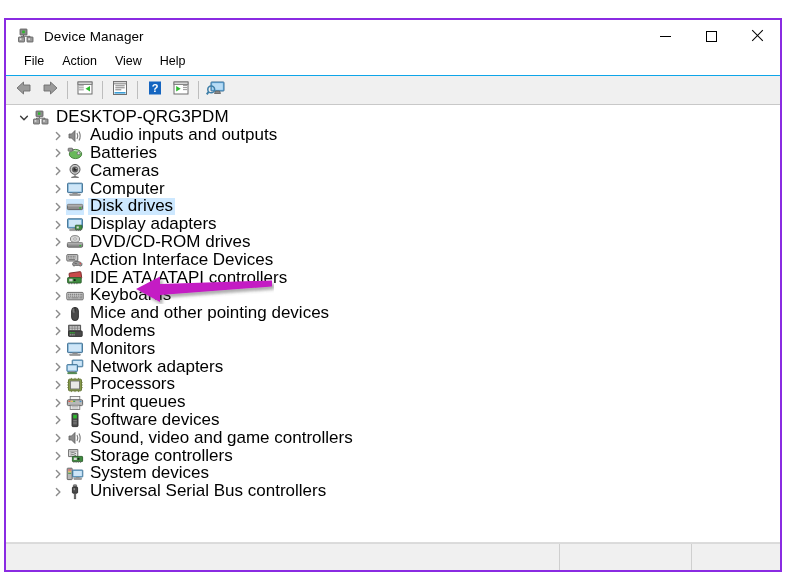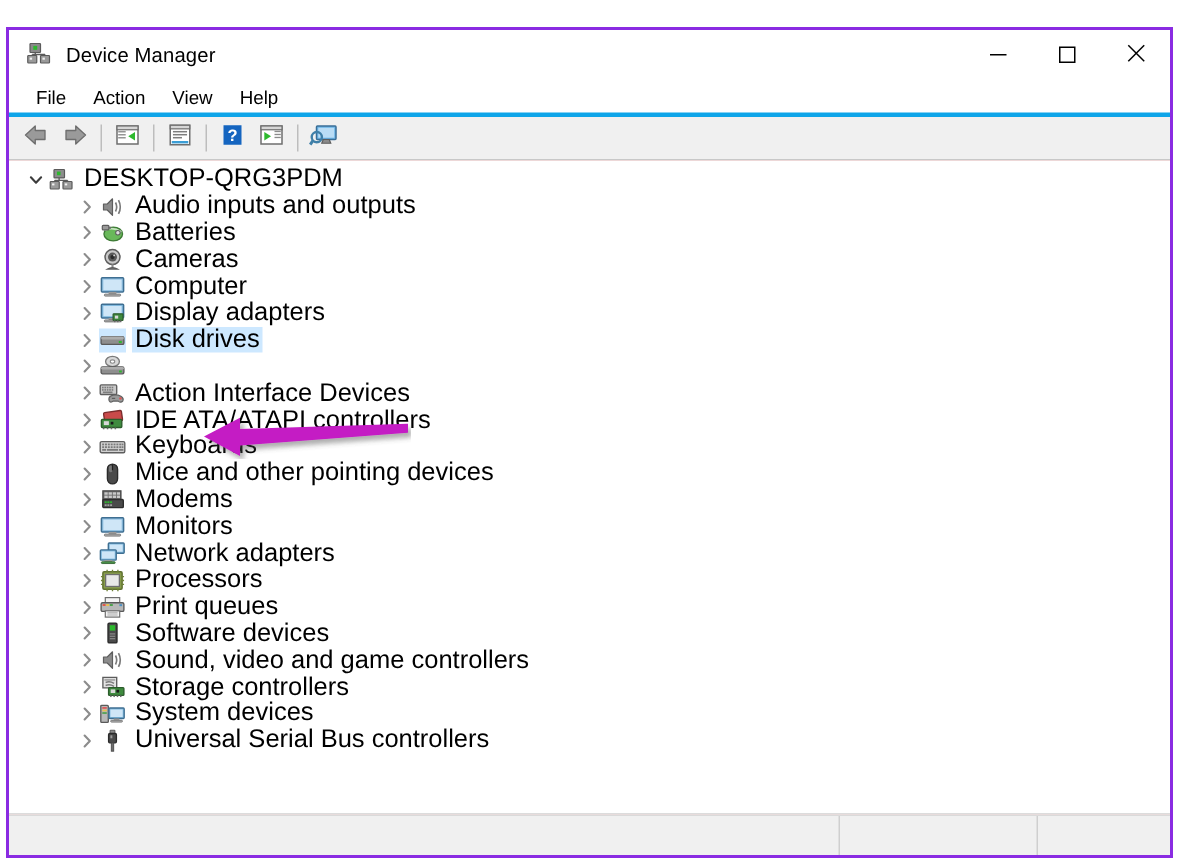--- a/index.html
+++ b/index.html
@@ -95,23 +95,23 @@
   }
   .glyph-close:before { transform: rotate(45deg); }
   .glyph-close:after  { transform: rotate(-45deg); }
 
   
   .menubar {
     height: 23px;
     flex: 0 0 23px;
     background: #ffffff;
     display: flex;
-    align-items: flex-end;
+    align-items: flex-start;
     padding-left: 9px;
-    border-bottom: 3px solid #0ea5e9;
+    border-bottom: 1px solid #0ea5e9;
   }
   .menu-item {
     font-size: 12.5px;
     color: #000000;
     padding: 2px 9px 3px 9px;
     cursor: default;
   }
 
   
   .toolbar {
@@ -420,65 +420,66 @@
             </svg>
           </span>
           <span class="node-ico"><svg width="18" height="16" viewBox="0 0 18 16">
               <rect x="1.6" y="2.2" width="14.8" height="9.4" rx="0.6" fill="#8fbfe0" stroke="#3f6f92" stroke-width="1"></rect>
               <rect x="2.9" y="3.4" width="12.2" height="7" fill="#cfe6f7"></rect>
               <rect x="6.4" y="11.6" width="5.2" height="1.6" fill="#9a9a9a"></rect>
               <rect x="3.6" y="13.1" width="10.8" height="1.3" rx="0.5" fill="#b5b5b5" stroke="#6e6e6e" stroke-width="0.6"></rect>
             </svg></span>
           <span class="node-label">Computer</span>
         </div>
+        <div class="node child selected">
+          <span class="chev">
+            <svg width="10" height="10" viewBox="0 0 10 10">
+              <path d="M3.4 1.4 L6.9 5 L3.4 8.6" fill="none" stroke="#8c8c8c" stroke-width="1.4" stroke-linecap="round" stroke-linejoin="round"></path>
+            </svg>
+          </span>
+          <span class="node-ico"><svg width="18" height="16" viewBox="0 0 18 16">
+              <rect x="1.4" y="5.4" width="15.2" height="5.2" rx="1" fill="#8e8e8e" stroke="#5a5a5a" stroke-width="0.9"></rect>
+              <rect x="1.4" y="5.4" width="15.2" height="2" rx="1" fill="#adadad"></rect>
+              <rect x="13.2" y="8.3" width="2" height="1.4" fill="#2db92d"></rect>
+            </svg></span>
+          <span class="node-label">Disk drives</span>
+        </div>
         <div class="node child">
           <span class="chev">
             <svg width="10" height="10" viewBox="0 0 10 10">
               <path d="M3.4 1.4 L6.9 5 L3.4 8.6" fill="none" stroke="#8c8c8c" stroke-width="1.4" stroke-linecap="round" stroke-linejoin="round"></path>
             </svg>
           </span>
           <span class="node-ico"><svg width="18" height="16" viewBox="0 0 18 16">
               <rect x="1.6" y="1.8" width="14.8" height="9.2" rx="0.6" fill="#7fb8dd" stroke="#3f6f92" stroke-width="1"></rect>
               <rect x="2.9" y="3" width="12.2" height="6.8" fill="#cfe6f7"></rect>
               <rect x="6.4" y="11" width="5.2" height="1.4" fill="#9a9a9a"></rect>
               <rect x="3.6" y="12.3" width="10.8" height="1.3" rx="0.5" fill="#b5b5b5" stroke="#6e6e6e" stroke-width="0.6"></rect>
               <rect x="9.4" y="8.2" width="6.6" height="4.4" rx="0.5" fill="#3f8b3f" stroke="#2b5c2b" stroke-width="0.8"></rect>
               <rect x="10.6" y="9.4" width="2.2" height="2" fill="#d8d8d8"></rect>
               <rect x="10" y="12.6" width="1" height="1.2" fill="#6b6b6b"></rect>
               <rect x="12" y="12.6" width="1" height="1.2" fill="#6b6b6b"></rect>
               <rect x="14" y="12.6" width="1" height="1.2" fill="#6b6b6b"></rect>
             </svg></span>
           <span class="node-label">Display adapters</span>
         </div>
-        <div class="node child selected">
-          <span class="chev">
-            <svg width="10" height="10" viewBox="0 0 10 10">
-              <path d="M3.4 1.4 L6.9 5 L3.4 8.6" fill="none" stroke="#8c8c8c" stroke-width="1.4" stroke-linecap="round" stroke-linejoin="round"></path>
-            </svg>
-          </span>
-          <span class="node-ico"><svg width="18" height="16" viewBox="0 0 18 16">
-              <rect x="1.4" y="5.4" width="15.2" height="5.2" rx="1" fill="#8e8e8e" stroke="#5a5a5a" stroke-width="0.9"></rect>
-              <rect x="1.4" y="5.4" width="15.2" height="2" rx="1" fill="#adadad"></rect>
-              <rect x="13.2" y="8.3" width="2" height="1.4" fill="#2db92d"></rect>
-            </svg></span>
-          <span class="node-label">Disk drives</span>
-        </div>
         <div class="node child">
           <span class="chev">
             <svg width="10" height="10" viewBox="0 0 10 10">
               <path d="M3.4 1.4 L6.9 5 L3.4 8.6" fill="none" stroke="#8c8c8c" stroke-width="1.4" stroke-linecap="round" stroke-linejoin="round"></path>
             </svg>
           </span>
           <span class="node-ico"><svg width="18" height="16" viewBox="0 0 18 16">
               <ellipse cx="9" cy="5" rx="4.6" ry="3.4" fill="#d8d8d8" stroke="#7a7a7a" stroke-width="0.9"></ellipse>
               <ellipse cx="9" cy="5" rx="1.5" ry="1.1" fill="#ffffff" stroke="#8a8a8a" stroke-width="0.7"></ellipse>
               <rect x="1.4" y="8.6" width="15.2" height="4.6" rx="1" fill="#8e8e8e" stroke="#5a5a5a" stroke-width="0.9"></rect>
               <rect x="1.4" y="8.6" width="15.2" height="1.8" rx="1" fill="#adadad"></rect>
               <rect x="13.4" y="11" width="1.8" height="1.3" fill="#2db92d"></rect>
             </svg></span>
+          <span class="node-label">DVD/CD-ROM drives</span>
         </div>
         <div class="node child">
           <span class="chev">
             <svg width="10" height="10" viewBox="0 0 10 10">
               <path d="M3.4 1.4 L6.9 5 L3.4 8.6" fill="none" stroke="#8c8c8c" stroke-width="1.4" stroke-linecap="round" stroke-linejoin="round"></path>
             </svg>
           </span>
           <span class="node-ico"><svg width="18" height="16" viewBox="0 0 18 16">
               <rect x="0.8" y="2.6" width="11" height="6.4" rx="0.8" fill="#c9c9c9" stroke="#5e5e5e" stroke-width="0.9"></rect>
               <g fill="#7d7d7d">

